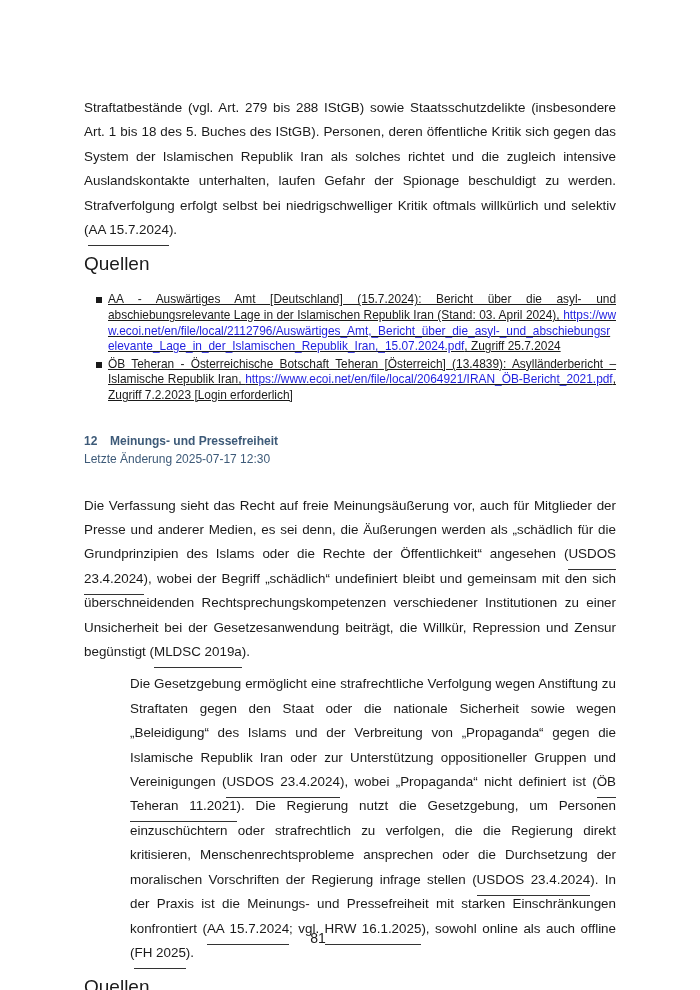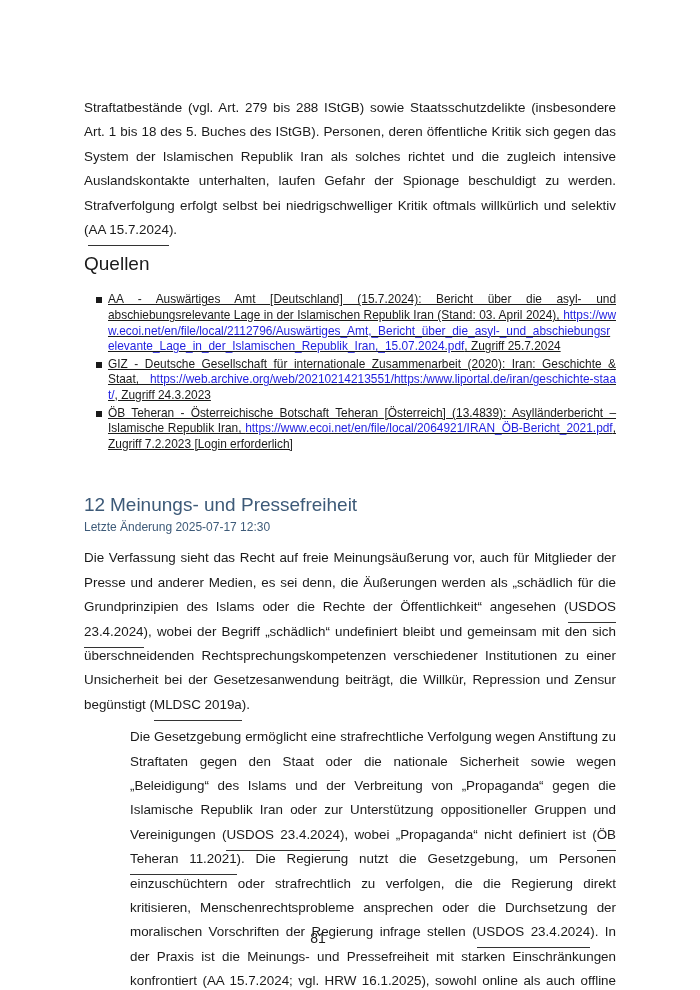--- a/index.html
+++ b/index.html
@@ -8,37 +8,36 @@
   .page { position: absolute; left: 84px; top: 96px; width: 532px; }
   .para { font-size: 13.4px; line-height: 24.4px; text-align: justify; margin: 0; }
   .para + .para { margin-top: 8px; margin-left: 46px; }
   .cite { text-decoration: none; color: #1a1a1a; border-bottom: 1px solid #333; padding-bottom: 8px; }
   .quellen { font-size: 19px; margin: 10px 0 0 0; line-height: 24px; }
   ul.refs { list-style: none; margin: 16px 0 0 0; padding: 0 0 0 12px; }
   ul.refs li { position: relative; padding-left: 12px; font-size: 11.9px; line-height: 15.6px;
                text-align: justify; margin-bottom: 2px; text-decoration: underline; }
   ul.refs li::before { content: ""; position: absolute; left: 0; top: 5px; width: 6px; height: 6px; background: #1a1a1a; }
   .url { color: #1f1fe0; text-decoration: none; word-break: break-all; }
-  .sec-head { margin-top: 42px; font-size: 19px; font-weight: normal; color: #3d5a78; }
+  .sec-head { margin-top: 30px; font-size: 12px; font-weight: bold; color: #3d5a78; }
   .sec-head .num { display: inline-block; width: 26px; }
-  .sec-sub { font-size: 12px; color: #3d5a78; margin-top: 4px; margin-bottom: 12px; }
+  .sec-sub { font-size: 12px; color: #3d5a78; margin-top: 4px; margin-bottom: 28px; }
   .pagenum { position: absolute; top: 930px; left: 0; width: 636px; text-align: center; font-size: 14px; color: #1a1a1a; }
 </style>
 </head>
 <body>
 
 <div class="page">
 
   <p class="para"><span>Straftatbestände (vgl. Art. 279 bis 288 IStGB) sowie Staatsschutzdelikte (insbesondere Art. 1 bis 18 des 5. Buches des IStGB). Personen, deren öffentliche Kritik sich gegen das System der Islamischen Republik Iran als solches richtet und die zugleich intensive Auslandskontakte unterhalten, laufen Gefahr der Spionage beschuldigt zu werden. Strafverfolgung erfolgt selbst bei niedrigschwelliger Kritik oftmals willkürlich und selektiv (</span><a class="cite">AA 15.7.2024</a><span>).</span></p>
 
   <div class="quellen">Quellen</div>
 
   <ul class="refs">
     <li><span>AA - Auswärtiges Amt [Deutschland] (15.7.2024): Bericht über die asyl- und abschiebungsrelevante Lage in der Islamischen Republik Iran (Stand: 03. April 2024), </span><a class="url">https://www.ecoi.net/en/file/local/2112796/Auswärtiges_Amt,_Bericht_über_die_asyl-_und_abschiebungsrelevante_Lage_in_der_Islamischen_Republik_Iran,_15.07.2024.pdf</a><span>, Zugriff 25.7.2024</span></li>
-    <li><span>GIZ - Deutsche Gesellschaft für internationale Zusammenarbeit (2020): Iran: Geschichte &amp; Staat, </span><a class="url">https://web.archive.org/web/20210214213551/https:/www.liportal.de/iran/geschichte-staat/</a><span>, Zugriff 24.3.2023</span></li>
     <li><span>ÖB Teheran - Österreichische Botschaft Teheran [Österreich] (13.4839): Asylländerbericht – Islamische Republik Iran, </span><a class="url">https://www.ecoi.net/en/file/local/2064921/IRAN_ÖB-Bericht_2021.pdf</a><span>, Zugriff 7.2.2023 [Login erforderlich]</span></li>
   </ul>
 
   <div class="sec-head"><span class="num">12</span><span>Meinungs- und Pressefreiheit</span></div>
   <div class="sec-sub">Letzte Änderung 2025-07-17 12:30</div>
 
   <p class="para"><span>Die Verfassung sieht das Recht auf freie Meinungsäußerung vor, auch für Mitglieder der Presse und anderer Medien, es sei denn, die Äußerungen werden als „schädlich für die Grundprinzipien des Islams oder die Rechte der Öffentlichkeit“ angesehen (</span><a class="cite">USDOS 23.4.2024</a><span>), wobei der Begriff „schädlich“ undefiniert bleibt und gemeinsam mit den sich überschneidenden Rechtsprechungskompetenzen verschiedener Institutionen zu einer Unsicherheit bei der Gesetzesanwendung beiträgt, die Willkür, Repression und Zensur begünstigt (</span><a class="cite">MLDSC 2019a</a><span>).</span></p>
 
   <p class="para"><span>Die Gesetzgebung ermöglicht eine strafrechtliche Verfolgung wegen Anstiftung zu Straftaten gegen den Staat oder die nationale Sicherheit sowie wegen „Beleidigung“ des Islams und der Verbreitung von „Propaganda“ gegen die Islamische Republik Iran oder zur Unterstützung oppositioneller Gruppen und Vereinigungen (</span><a class="cite">USDOS 23.4.2024</a><span>), wobei „Propaganda“ nicht definiert ist (</span><a class="cite">ÖB Teheran 11.2021</a><span>). Die Regierung nutzt die Gesetzgebung, um Personen einzuschüchtern oder strafrechtlich zu verfolgen, die die Regierung direkt kritisieren, Menschenrechtsprobleme ansprechen oder die Durchsetzung der moralischen Vorschriften der Regierung infrage stellen (</span><a class="cite">USDOS 23.4.2024</a><span>). In der Praxis ist die Meinungs- und Pressefreiheit mit starken Einschränkungen konfrontiert (</span><a class="cite">AA 15.7.2024</a><span>; vgl. </span><a class="cite">HRW 16.1.2025</a><span>), sowohl online als auch offline (</span><a class="cite">FH 2025</a><span>).</span></p>
 

